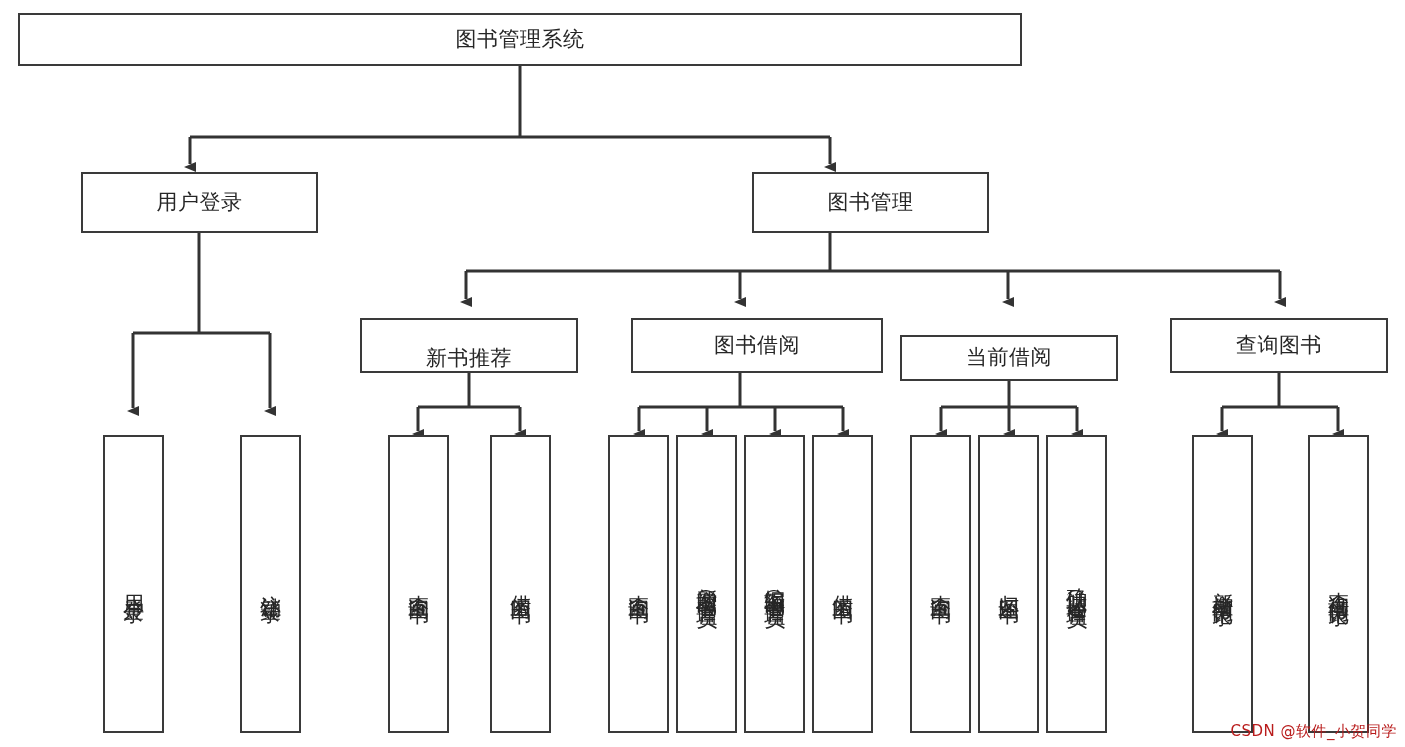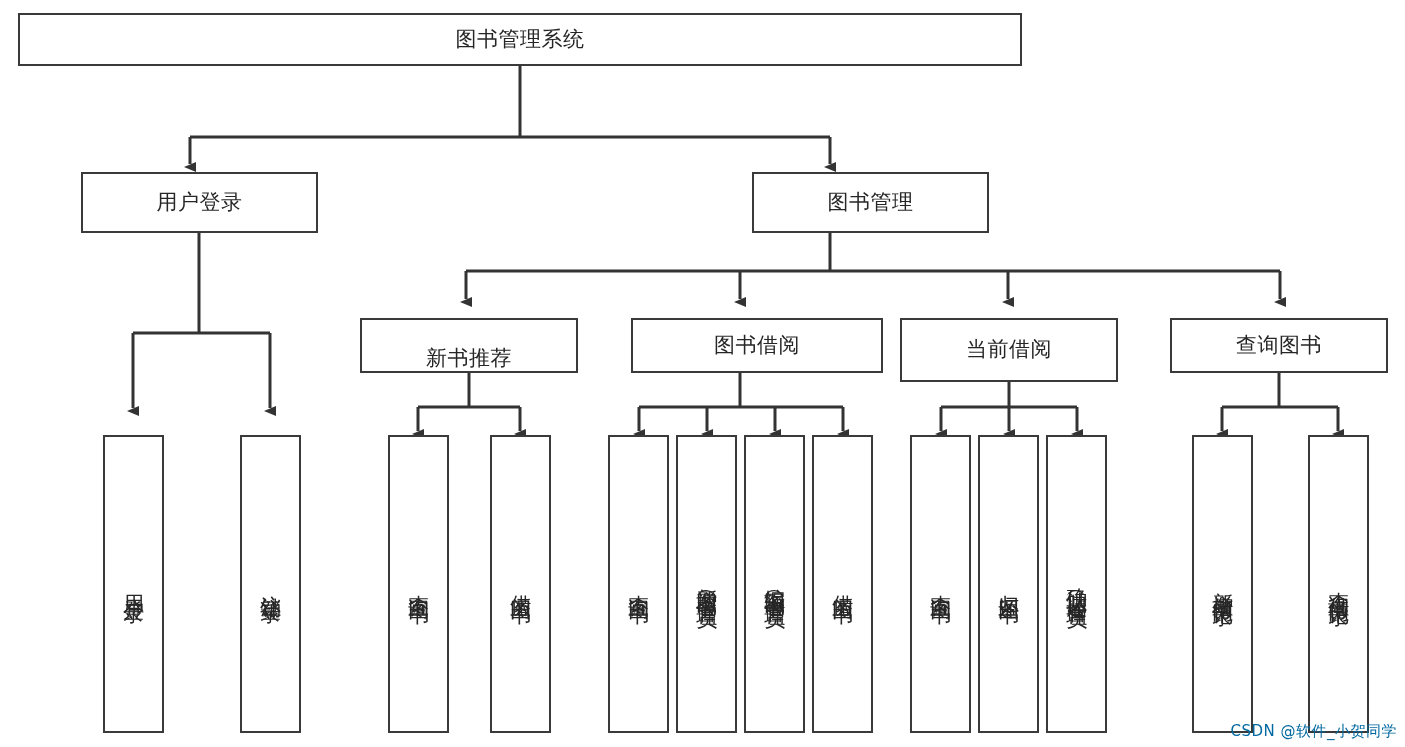--- a/index.html
+++ b/index.html
@@ -53,21 +53,21 @@
   .node.vert .vtext {
     writing-mode: vertical-rl;
     text-orientation: upright;
     display: block;
   }
   #watermark {
     position: absolute;
     right: 8px;
     bottom: 6px;
     font-size: 15px;
-    color: #0369a1;
+    color: #b91c1c;
     letter-spacing: 0.5px;
     white-space: nowrap;
     font-family: "DejaVu Sans", "Liberation Sans", sans-serif;
   }
 </style>
 </head>
 <body>
 
 <div id="canvas">
 
@@ -133,21 +133,21 @@
   <div class="node horiz" style="left:712px; top:172px; width:237px; height:61px;margin-left:40px;">
     <span>图书管理</span>
   </div>
 
   <div class="node horiz" style="left:360px; top:318px; width:218px; height:55px;align-items:flex-end;">
     <span>新书推荐</span>
   </div>
   <div class="node horiz" style="left:631px; top:318px; width:252px; height:55px;">
     <span>图书借阅</span>
   </div>
-  <div class="node horiz" style="left:900px; top:318px; width:218px; height:64px;">
+  <div class="node horiz" style="left:900px; top:335px; width:218px; height:46px;">
     <span>当前借阅</span>
   </div>
   <div class="node horiz" style="left:1170px; top:318px; width:218px; height:55px;">
     <span>查询图书</span>
   </div>
 
   <div class="node vert" style="left:103px; top:435px; width:61px; height:298px;">
     <span class="vtext">用户登录</span>
   </div>
   <div class="node vert" style="left:240px; top:435px; width:61px; height:298px;">

